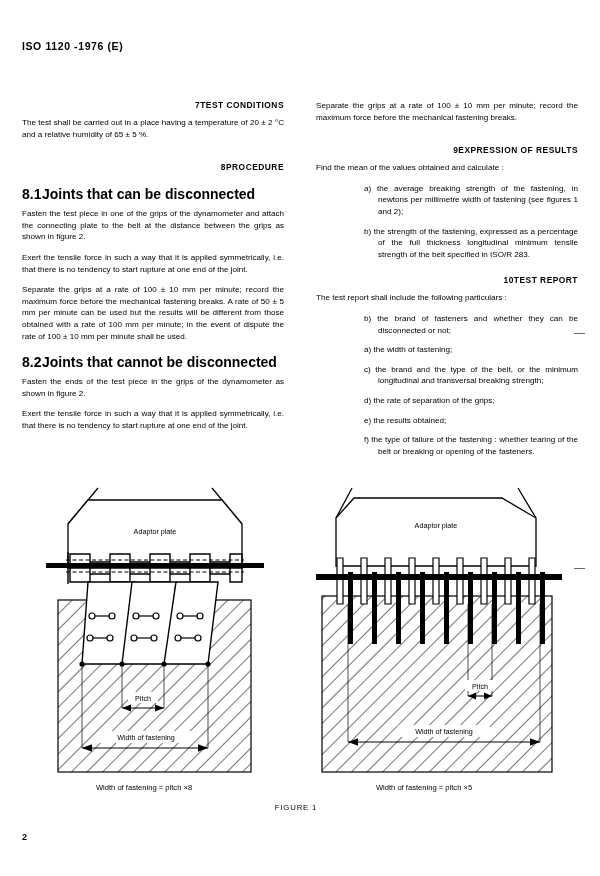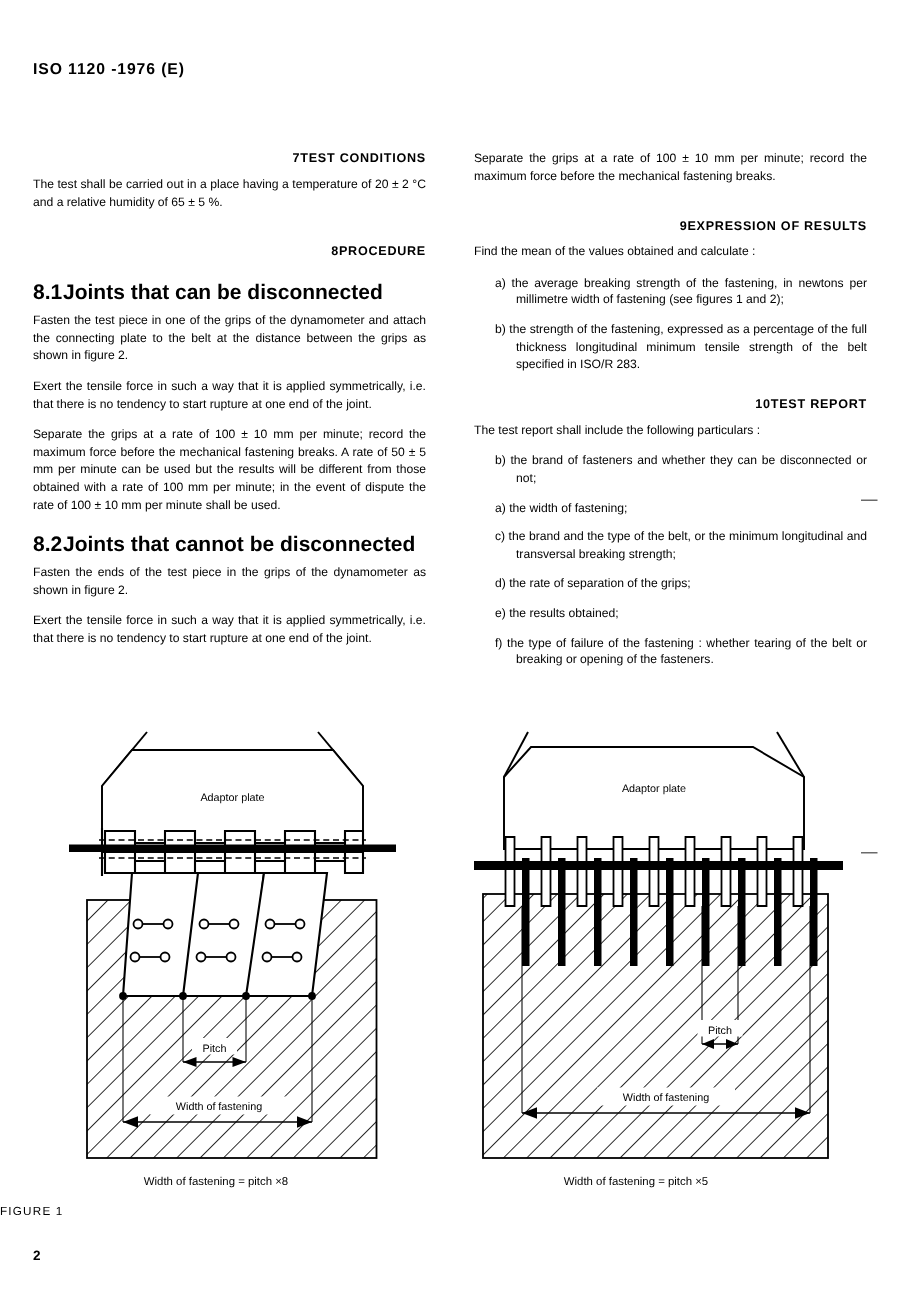--- a/index.html
+++ b/index.html
@@ -24,33 +24,33 @@
   .sub-title .num{display:inline-block;min-width:20px;}
   p.body{font-size:8.1px;line-height:11.6px;margin:0 0 9px 0;
      text-align:justify;}
   p.body.last{margin-bottom:0;}
   p.item{font-size:8.1px;line-height:11.6px;margin:0 0 8px 0;
      text-align:justify;padding-left:14px;text-indent:-14px;}
   .gap-lg{height:13px;}
   .gap-md{height:7px;}
   .gap-sm{height:3px;}
   .indent-wrap{padding-left:14px;}
-  .indent-wrap p.item{padding-left:14px;text-indent:-14px;}
+  .indent-wrap p.item{padding-left:14px;text-indent:-14px;margin-left:34px;}
 
   
   .figures{position:absolute;left:0;top:486px;width:548px;height:330px;}
   .fig{position:absolute;top:0;}
   .fig-left{left:30px;}
   .fig-right{left:310px;}
   .fig-caption{position:absolute;font-size:7.6px;text-align:center;
      width:260px;top:783px;}
   .cap-left{left:14px;}
   .cap-right{left:294px;}
   .figure-label{position:absolute;left:0;top:803px;width:592px;
-     font-size:7.8px;letter-spacing:.8px;}
+     text-align:center;font-size:7.8px;letter-spacing:.8px;}
 
   .page-num{position:absolute;left:22px;top:832px;font-size:9px;
      font-weight:bold;}
 
   .margin-dash{position:absolute;width:11px;height:1px;background:#6a6a6a;}
 
   svg{display:block;}
   text{font-family:"Liberation Sans","DejaVu Sans",sans-serif;}
 </style>
 </head>

